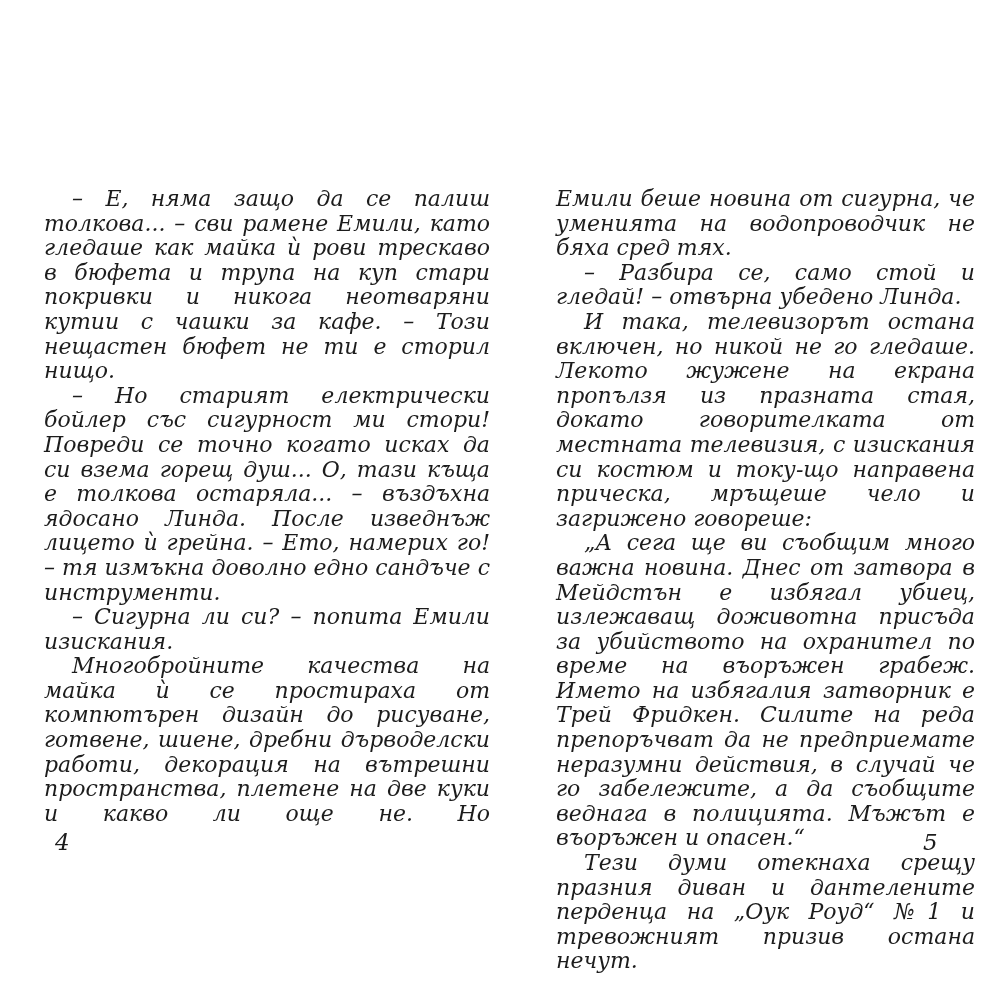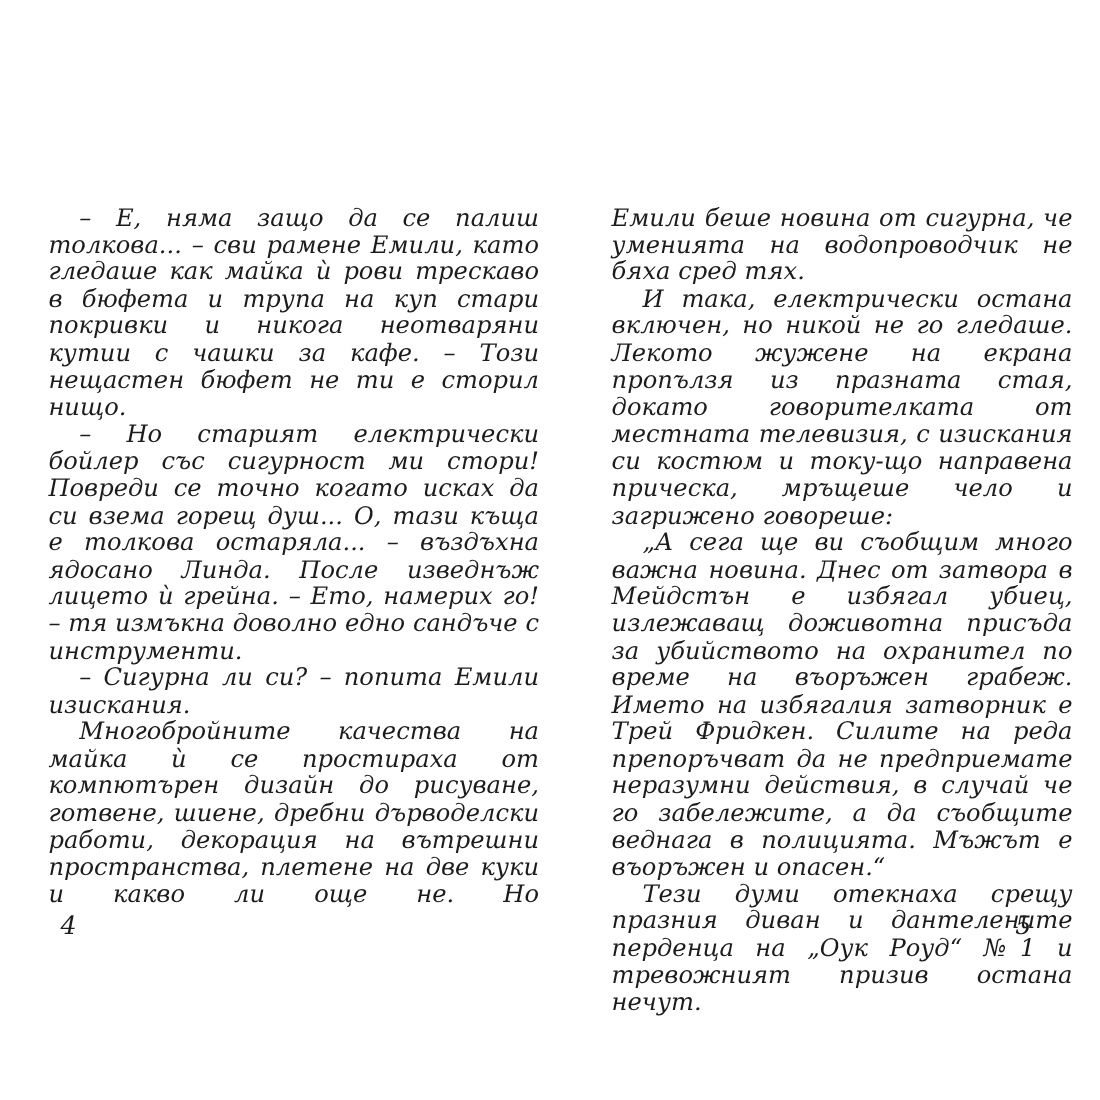--- a/index.html
+++ b/index.html
@@ -70,20 +70,21 @@
         <p class="para">– Но старият електрически бойлер със сигурност ми стори! Повреди се точно когато исках да си взема горещ душ... О, тази къща е толкова остаряла... – въздъхна ядосано Линда. После изведнъж лицето ѝ грейна. – Ето, намерих го! – тя измъкна доволно едно сандъче с инструменти.</p>
         <p class="para">– Сигурна ли си? – попита Емили изискания.</p>
         <p class="para flush">Многобройните качества на майка ѝ се простираха от компютърен дизайн до рисуване, готвене, шиене, дребни дърводелски работи, декорация на вътрешни пространства, плетене на две куки и какво ли още не. Но</p>
       </div>
     <div class="folio" style="color: rgb(28, 28, 28);">4</div>
   </section>
 
   <section class="page page-right">
     <div class="text-block" style="color: rgb(28, 28, 28);">
         <p class="para no-indent">Емили беше новина от сигурна, че уменията на водопроводчик не бяха сред тях.</p>
-        <p class="para">И така, електрически остана включен, но никой не го гледаше. Лекото жужене на екрана пропълзя из празната стая, докато говорителката от местната телевизия, с изискания си костюм и току-що направена прическа, мръщеше чело и загрижено говореше:</p>
+        <p class="para">– Разбира се, само стой и гледай! – отвърна убедено Линда.</p>
+        <p class="para">И така, телевизорът остана включен, но никой не го гледаше. Лекото жужене на екрана пропълзя из празната стая, докато говорителката от местната телевизия, с изискания си костюм и току-що направена прическа, мръщеше чело и загрижено говореше:</p>
         <p class="para">„А сега ще ви съобщим много важна новина. Днес от затвора в Мейдстън е избягал убиец, излежаващ доживотна присъда за убийството на охранител по време на въоръжен грабеж. Името на избягалия затворник е Трей Фридкен. Силите на реда препоръчват да не предприемате неразумни действия, в случай че го забележите, а да съобщите веднага в полицията. Мъжът е въоръжен и опасен.“</p>
         <p class="para">Тези думи отекнаха срещу празния диван и дантелените перденца на „Оук Роуд“ №1 и тревожният призив остана нечут.</p>
       </div>
     <div class="folio" style="color: rgb(28, 28, 28);">5</div>
   </section>
 
 </div>
 
 </body></html>

